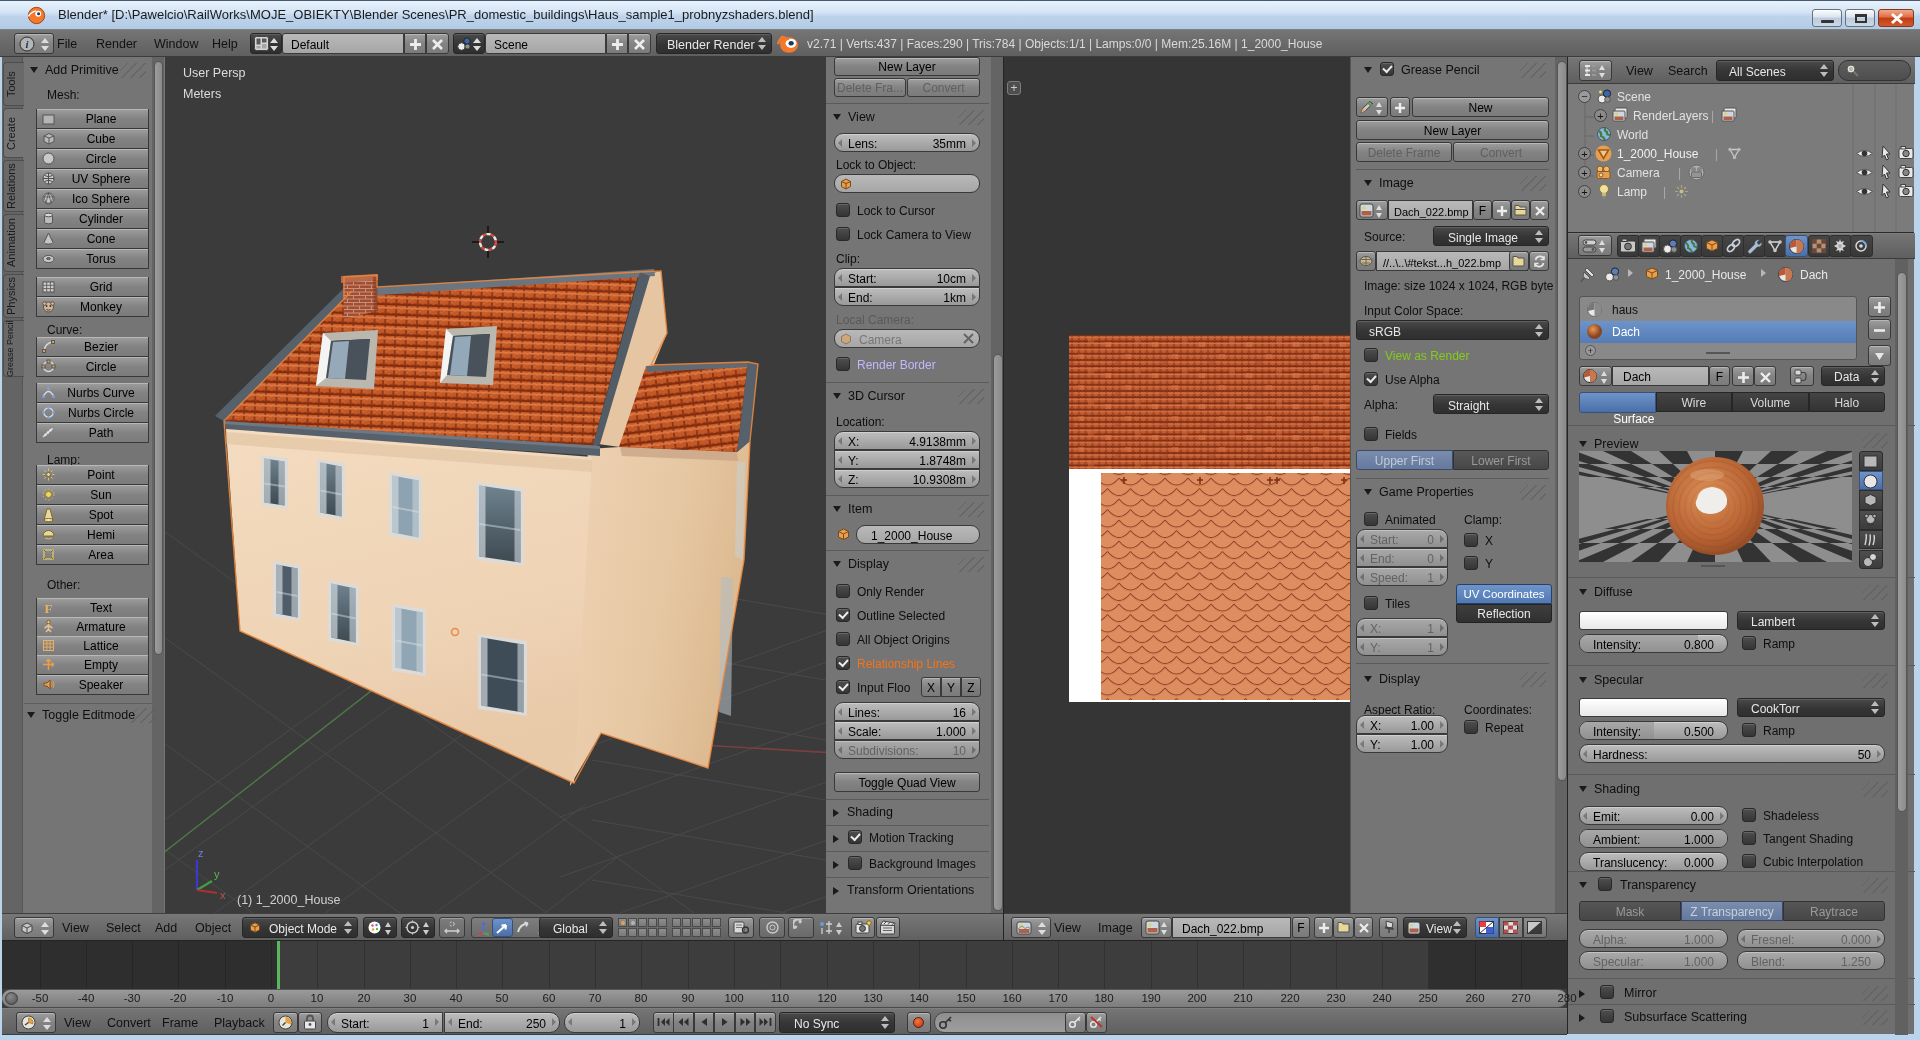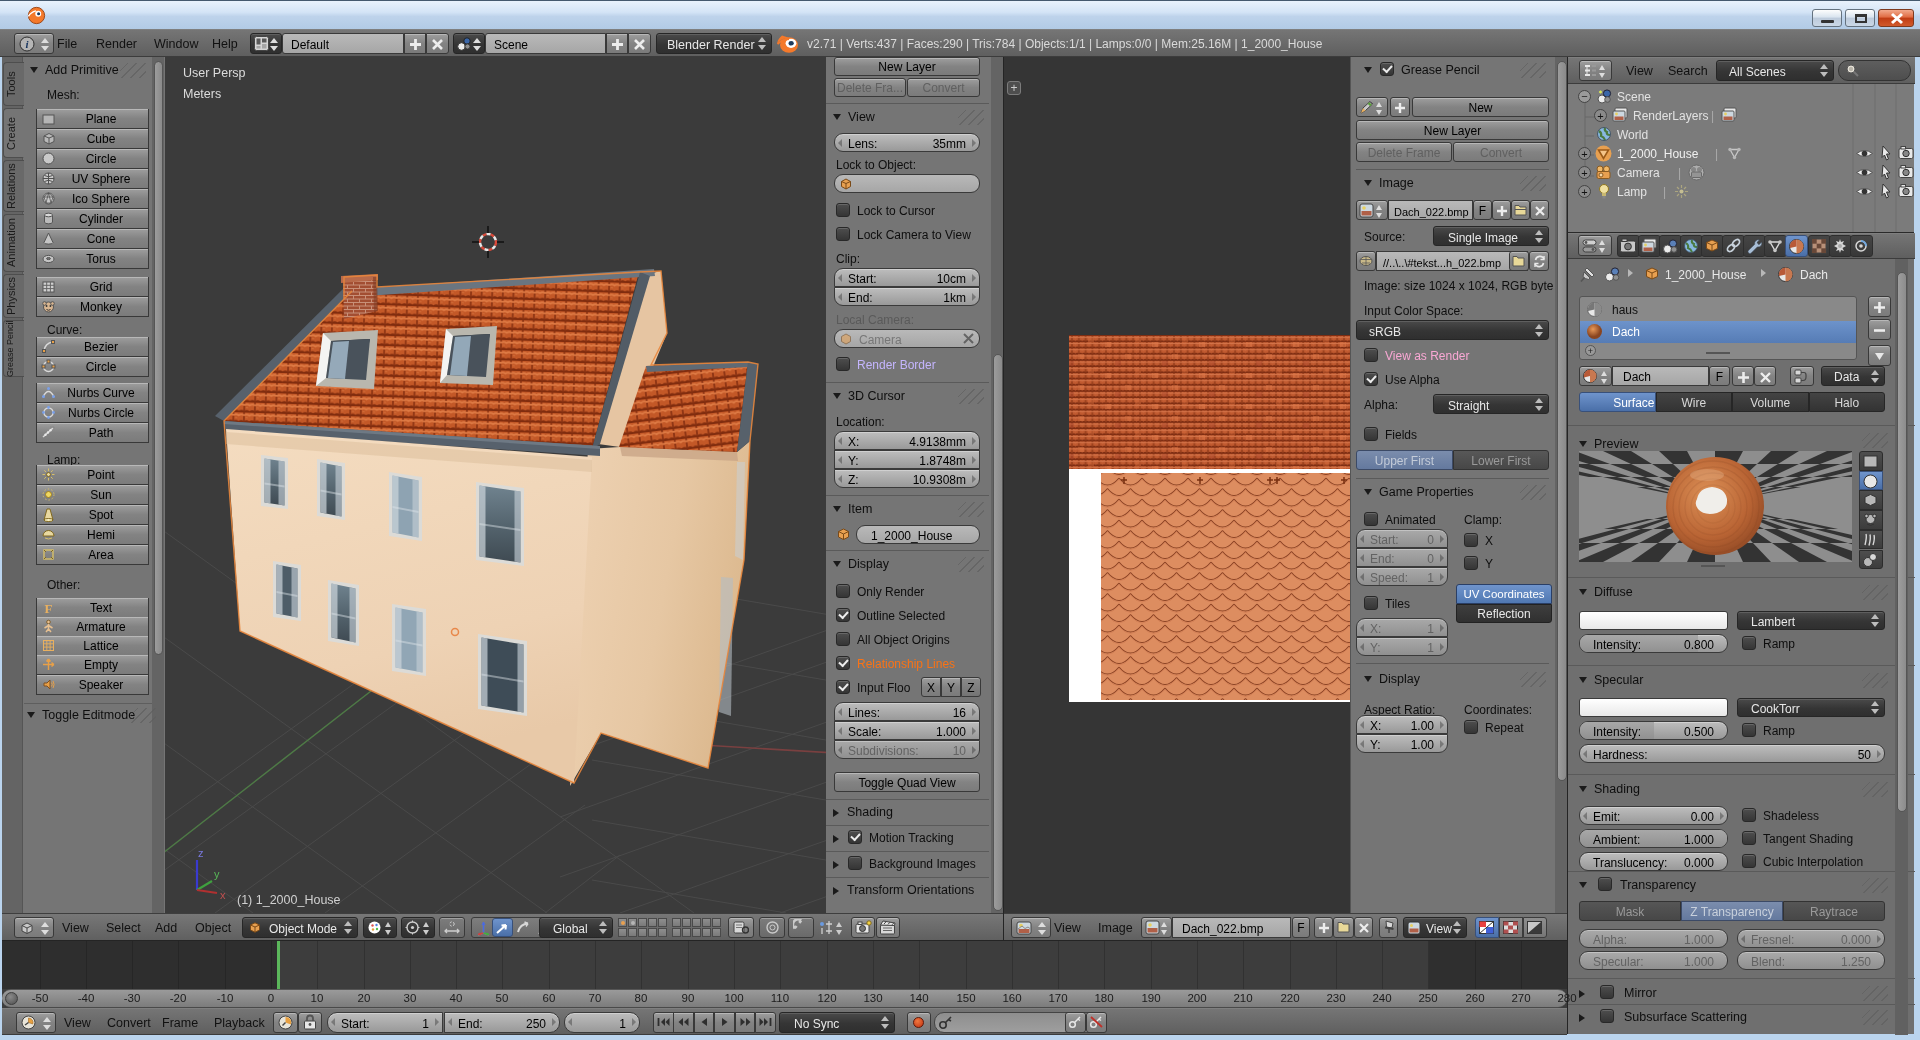--- a/index.html
+++ b/index.html
@@ -35,20 +35,21 @@
 .vhdr{position:absolute;left:0;bottom:0;width:100%;height:27px;background:linear-gradient(#777,#606060);border-top:1px solid #3e3e3e;}
 </style></head><body>
 <div id="titlebar" class="abs">
 <svg class="abs" style="left:25px;top:3px" width="23" height="23" viewBox="0 0 24 24">
       <circle cx="12" cy="12" r="8.5" fill="#f4792b"></circle>
       <circle cx="12" cy="12" r="8.5" fill="none" stroke="#9a4516"></circle>
       <circle cx="13.8" cy="10.2" r="3.1" fill="#fff"></circle>
       <circle cx="14.2" cy="10.2" r="1.6" fill="#1b3a5e"></circle>
       <path d="M3.5 13 Q6 8.5 11.5 7.2" stroke="#fff" stroke-width="1.5" fill="none"></path>
     </svg>
+<div class="abs" style="left:58px;top:6px;color:#1b1b1b;font-size:13px">Blender* [D:\Pawelcio\RailWorks\MOJE_OBIEKTY\Blender Scenes\PR_domestic_buildings\Haus_sample1_probnyzshaders.blend]</div>
 <div class="abs capbtn" style="left:1812px;width:30px">
       <div class="abs" style="left:8px;top:10px;width:13px;height:3px;background:#333;border-radius:1px"></div>
     </div>
 <div class="abs capbtn" style="left:1845px;width:30px">
       <div class="abs" style="left:9px;top:4px;width:12px;height:9px;border:2px solid #333;border-top-width:3px"></div>
     </div>
 <div class="abs capbtn" style="left:1878px;width:36px;background:linear-gradient(#f2a98c,#e06b43 45%,#c03c14 50%,#d15a2c);border-color:#7e3a1f">
       <svg class="abs" style="left:10px;top:2px" width="16" height="13">
         <path d="M3 2 L13 11 M13 2 L3 11" stroke="#fff" stroke-width="3"></path>
       </svg>
@@ -810,21 +811,21 @@
         <path d="M1 4 L1 11 L12 11 L12 3 L6 3 L5 1.5 L1 1.5 Z" fill="#e8d898" stroke="#555"></path>
       </svg></div>
 <div class="abs btn" style="left:525px;top:194px;width:20px;height:20px"><svg width="13" height="13" style="margin-top:3px">
         <path d="M2.5 5 A4.5 4.5 0 0 1 11 4 M10.5 8 A4.5 4.5 0 0 1 2 9" stroke="#e8e8e8" stroke-width="1.6" fill="none"></path>
         <path d="M11 1 V4.5 H7.5 M2 12 V8.5 H5.5" fill="none" stroke="#e8e8e8" stroke-width="1.4"></path>
       </svg></div>
 <div class="abs lbl" style="left:360px;top:222px">Image: size 1024 x 1024, RGB byte</div>
 <div class="abs lbl" style="left:360px;top:247px">Input Color Space:</div>
 <div class="abs drop" style="left:352px;top:263px;width:193px;height:20px;padding:3.5px 0 0 12px">sRGB<span class="ar"></span></div>
 <div class="abs chk" style="left:360px;top:291px"></div>
-    <div class="abs" style="left:381px;top:292px;color:#f9a8d4">View as Render</div>
+    <div class="abs" style="left:381px;top:292px;color:#84cc16">View as Render</div>
 <div class="abs chk on" style="left:360px;top:315px"></div>
     <div class="abs" style="left:381px;top:316px;color:#0e0e0e">Use Alpha</div>
 <div class="abs lbl" style="left:360px;top:341px">Alpha:</div>
 <div class="abs drop" style="left:429px;top:337px;width:116px;height:20px;padding:3.5px 0 0 14px">Straight<span class="ar"></span></div>
 <div class="abs chk" style="left:360px;top:370px"></div>
     <div class="abs" style="left:381px;top:371px;color:#0e0e0e">Fields</div>
 <div class="abs" style="left:352px;top:393px;width:97px;height:20px;background:linear-gradient(#7b8dad,#64799e);border:1px solid #3c4a66;border-radius:3px 0 0 3px;color:#c3cbd8;text-align:center;padding-top:3px">Upper First</div>
 <div class="abs" style="left:449px;top:393px;width:96px;height:20px;background:linear-gradient(#585858,#474747);border:1px solid #333;border-radius:0 3px 3px 0;color:#9a9a9a;text-align:center;padding-top:3px">Lower First</div>
 <div class="abs" style="left:352px;top:421px;width:193px;height:1px;background:#5a5a5a"></div>
 <div class="abs phead" style="left:360px;top:428px"><span class="tri"></span>Game Properties</div>
@@ -1248,21 +1249,21 @@
 <div class="abs btn" style="left:186px;top:133px;width:22px;height:20px"><svg width="13" height="13" style="margin-top:3.5px">
         <path d="M2 2 L11 11 M11 2 L2 11" stroke="#ededed" stroke-width="2.4"></path>
       </svg></div>
 <div class="abs btn" style="left:222px;top:133px;width:24px;height:20px"></div>
 <svg class="abs" style="left:226px;top:136px" width="16" height="15">
       <rect x="1" y="1" width="6" height="5" rx="1" fill="#d8d8d8" stroke="#444"></rect>
       <rect x="1" y="9" width="6" height="5" rx="1" fill="#d8d8d8" stroke="#444"></rect>
       <path d="M7 3.5 H10 Q12 3.5 12 6 V8 Q12 11.5 9 11.5 H7" fill="none" stroke="#444" stroke-width="1.2"></path>
     </svg>
 <div class="abs drop" style="left:253px;top:133px;width:64px;height:20px;padding:3px 0 0 12px">Data<span class="ar"></span></div>
-<div class="abs" style="left:11.0px;top:159px;width:76.5px;height:20px;background:linear-gradient(#6f94cc,#4a6fa8);border:1px solid #38507a;color:#fff;border-radius:3px 0 0 3px;text-align:right;padding-top:3px">Surface</div>
+<div class="abs" style="left:11.0px;top:159px;width:76.5px;height:20px;background:linear-gradient(#6f94cc,#4a6fa8);border:1px solid #38507a;color:#fff;border-radius:3px 0 0 3px;text-align:right;padding-top:19px">Surface</div>
 <div class="abs" style="left:87.5px;top:159px;width:76.5px;height:20px;background:linear-gradient(#444,#333);border:1px solid #262626;color:#d8d8d8;border-radius:0;text-align:center;padding-top:3px">Wire</div>
 <div class="abs" style="left:164.0px;top:159px;width:76.5px;height:20px;background:linear-gradient(#444,#333);border:1px solid #262626;color:#d8d8d8;border-radius:0;text-align:center;padding-top:3px">Volume</div>
 <div class="abs" style="left:240.5px;top:159px;width:76.5px;height:20px;background:linear-gradient(#444,#333);border:1px solid #262626;color:#d8d8d8;border-radius:0 3px 3px 0;text-align:center;padding-top:3px">Halo</div>
 <div class="abs" style="left:0;top:192px;width:347px;height:1px;background:#5a5a5a"></div>
 <div class="abs phead" style="left:11px;top:204px"><span class="tri"></span>Preview</div>
 <div class="abs" style="left:294px;top:200px;width:26px;height:15px;background:repeating-linear-gradient(135deg,transparent 0 5px,#5e5e5e 5px 6.2px);opacity:.65"></div>
 <svg class="abs" style="left:11px;top:218px" width="273" height="111" viewBox="0 0 273 111">
       <defs>
         <radialGradient id="ball" cx=".42" cy=".38" r=".8">
           <stop offset="0" stop-color="#dd9157"></stop>

